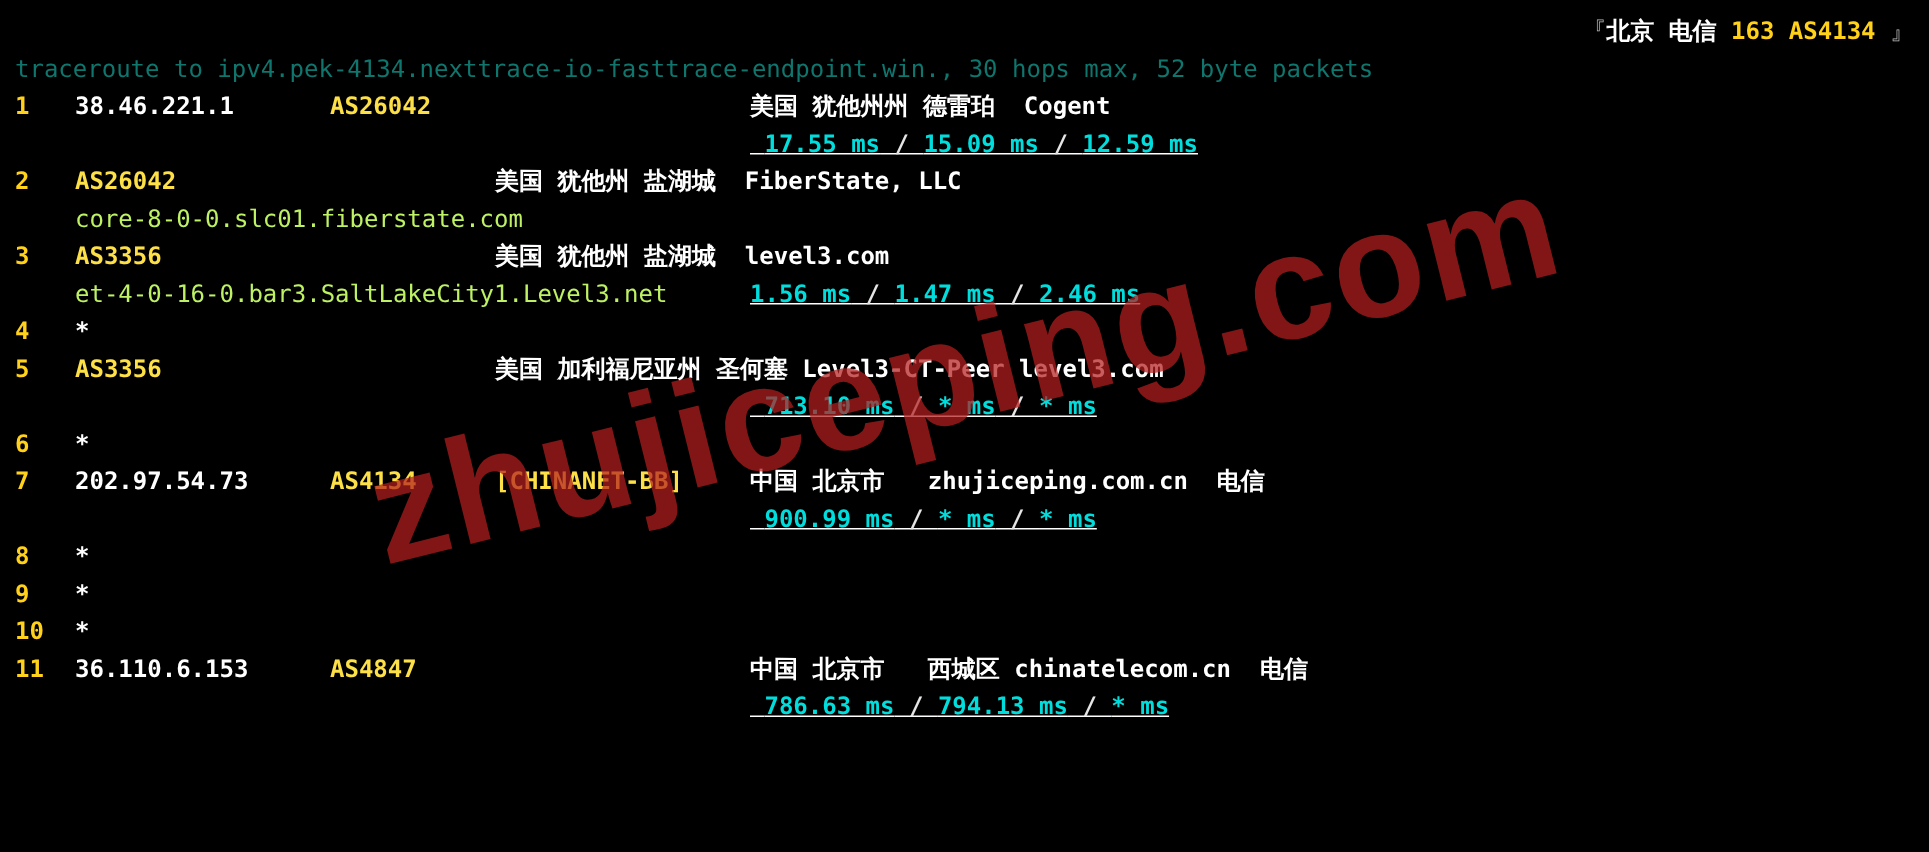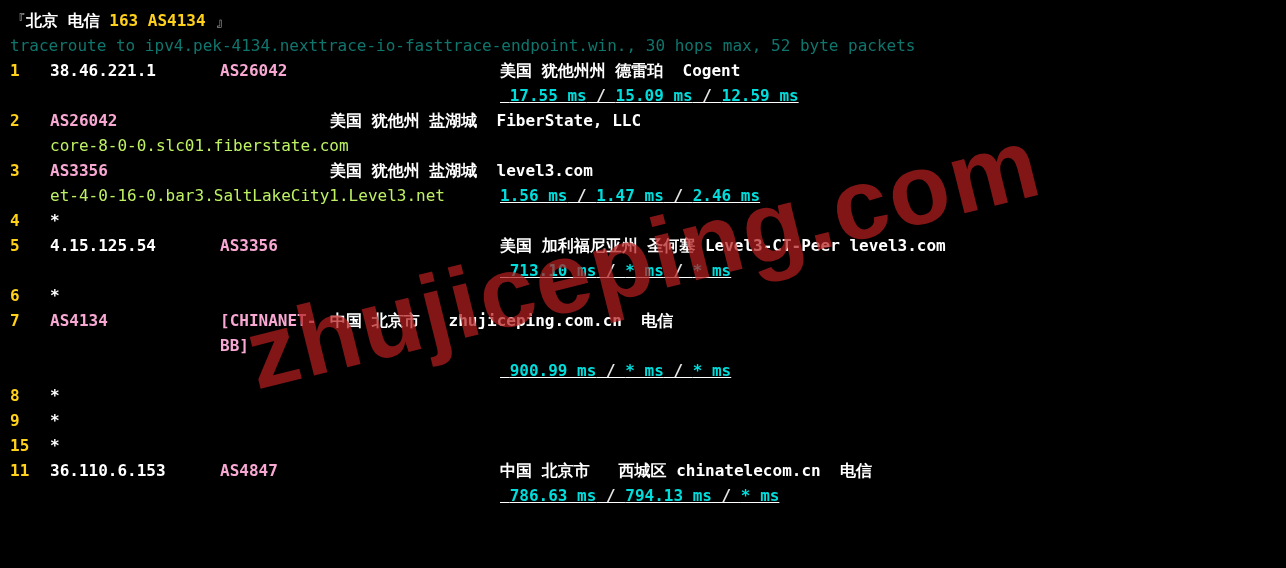--- a/index.html
+++ b/index.html
@@ -10,26 +10,26 @@
     font-family: "Consolas", "Menlo", "DejaVu Sans Mono", monospace;
     font-size: 16px;
     line-height: 25px;
     width: 1286px;
     box-sizing: border-box;
     position: relative;
     overflow: hidden;
   }
   .bold { font-weight: bold; }
   .yellow { color: #ffd11a; }
-  .green { color: #f9a8d4; }
+  .green { color: #fde047; }
   .cyan { color: #00dddd; }
   .gray { color: #bef264; }
   .white { color: #ffffff; }
 
-  .header-line { white-space: pre; }
+  .header-line { white-space: pre; text-align: right; }
   .header-line .bracket { color: #bfbfbf; }
 
   .cmd-line { white-space: pre; color: #0f766e; }
 
   .hop {
     display: grid;
     grid-template-columns: 40px 170px 110px 170px auto;
     align-items: start;
   }
   .hop .num { }
@@ -103,39 +103,39 @@
     </div>
     <div class="hop">
       <span class="num bold yellow">4</span>
       <span class="ip bold white">*</span>
       <span class="asn bold green"></span>
       <span class="tag bold green"></span>
       <span class="loc bold white"></span>
     </div>
     <div class="hop">
       <span class="num bold yellow">5</span>
-      <span class="ip bold white">4.15.125.54</span>
       <span class="asn bold green">AS3356</span>
       <span class="tag bold green"></span>
       <span class="loc bold white">美国 加利福尼亚州 圣何塞 Level3-CT-Peer level3.com</span>
     </div>
     <div class="hop">
       <span></span>
       <span class="gray" style="grid-column: 2 / 5;"></span>
       <span class="rtts bold"> <span class="cyan">713.10 ms</span><span class="sep"> / </span><span class="cyan">* ms</span><span class="sep"> / </span><span class="cyan">* ms</span></span>
     </div>
     <div class="hop">
       <span class="num bold yellow">6</span>
       <span class="ip bold white">*</span>
       <span class="asn bold green"></span>
       <span class="tag bold green"></span>
       <span class="loc bold white"></span>
     </div>
     <div class="hop">
       <span class="num bold yellow">7</span>
+      <span class="ip bold white">202.97.54.73</span>
       <span class="asn bold green">AS4134</span>
       <span class="tag bold green">[CHINANET-BB]</span>
       <span class="loc bold white">中国 北京市   zhujiceping.com.cn  电信</span>
     </div>
     <div class="hop">
       <span></span>
       <span class="gray" style="grid-column: 2 / 5;"></span>
       <span class="rtts bold"> <span class="cyan">900.99 ms</span><span class="sep"> / </span><span class="cyan">* ms</span><span class="sep"> / </span><span class="cyan">* ms</span></span>
     </div>
     <div class="hop">
@@ -146,21 +146,21 @@
       <span class="loc bold white"></span>
     </div>
     <div class="hop">
       <span class="num bold yellow">9</span>
       <span class="ip bold white">*</span>
       <span class="asn bold green"></span>
       <span class="tag bold green"></span>
       <span class="loc bold white"></span>
     </div>
     <div class="hop">
-      <span class="num bold yellow">15</span>
+      <span class="num bold yellow">10</span>
       <span class="ip bold white">*</span>
       <span class="asn bold green"></span>
       <span class="tag bold green"></span>
       <span class="loc bold white"></span>
     </div>
     <div class="hop">
       <span class="num bold yellow">11</span>
       <span class="ip bold white">36.110.6.153</span>
       <span class="asn bold green">AS4847</span>
       <span class="tag bold green"></span>

